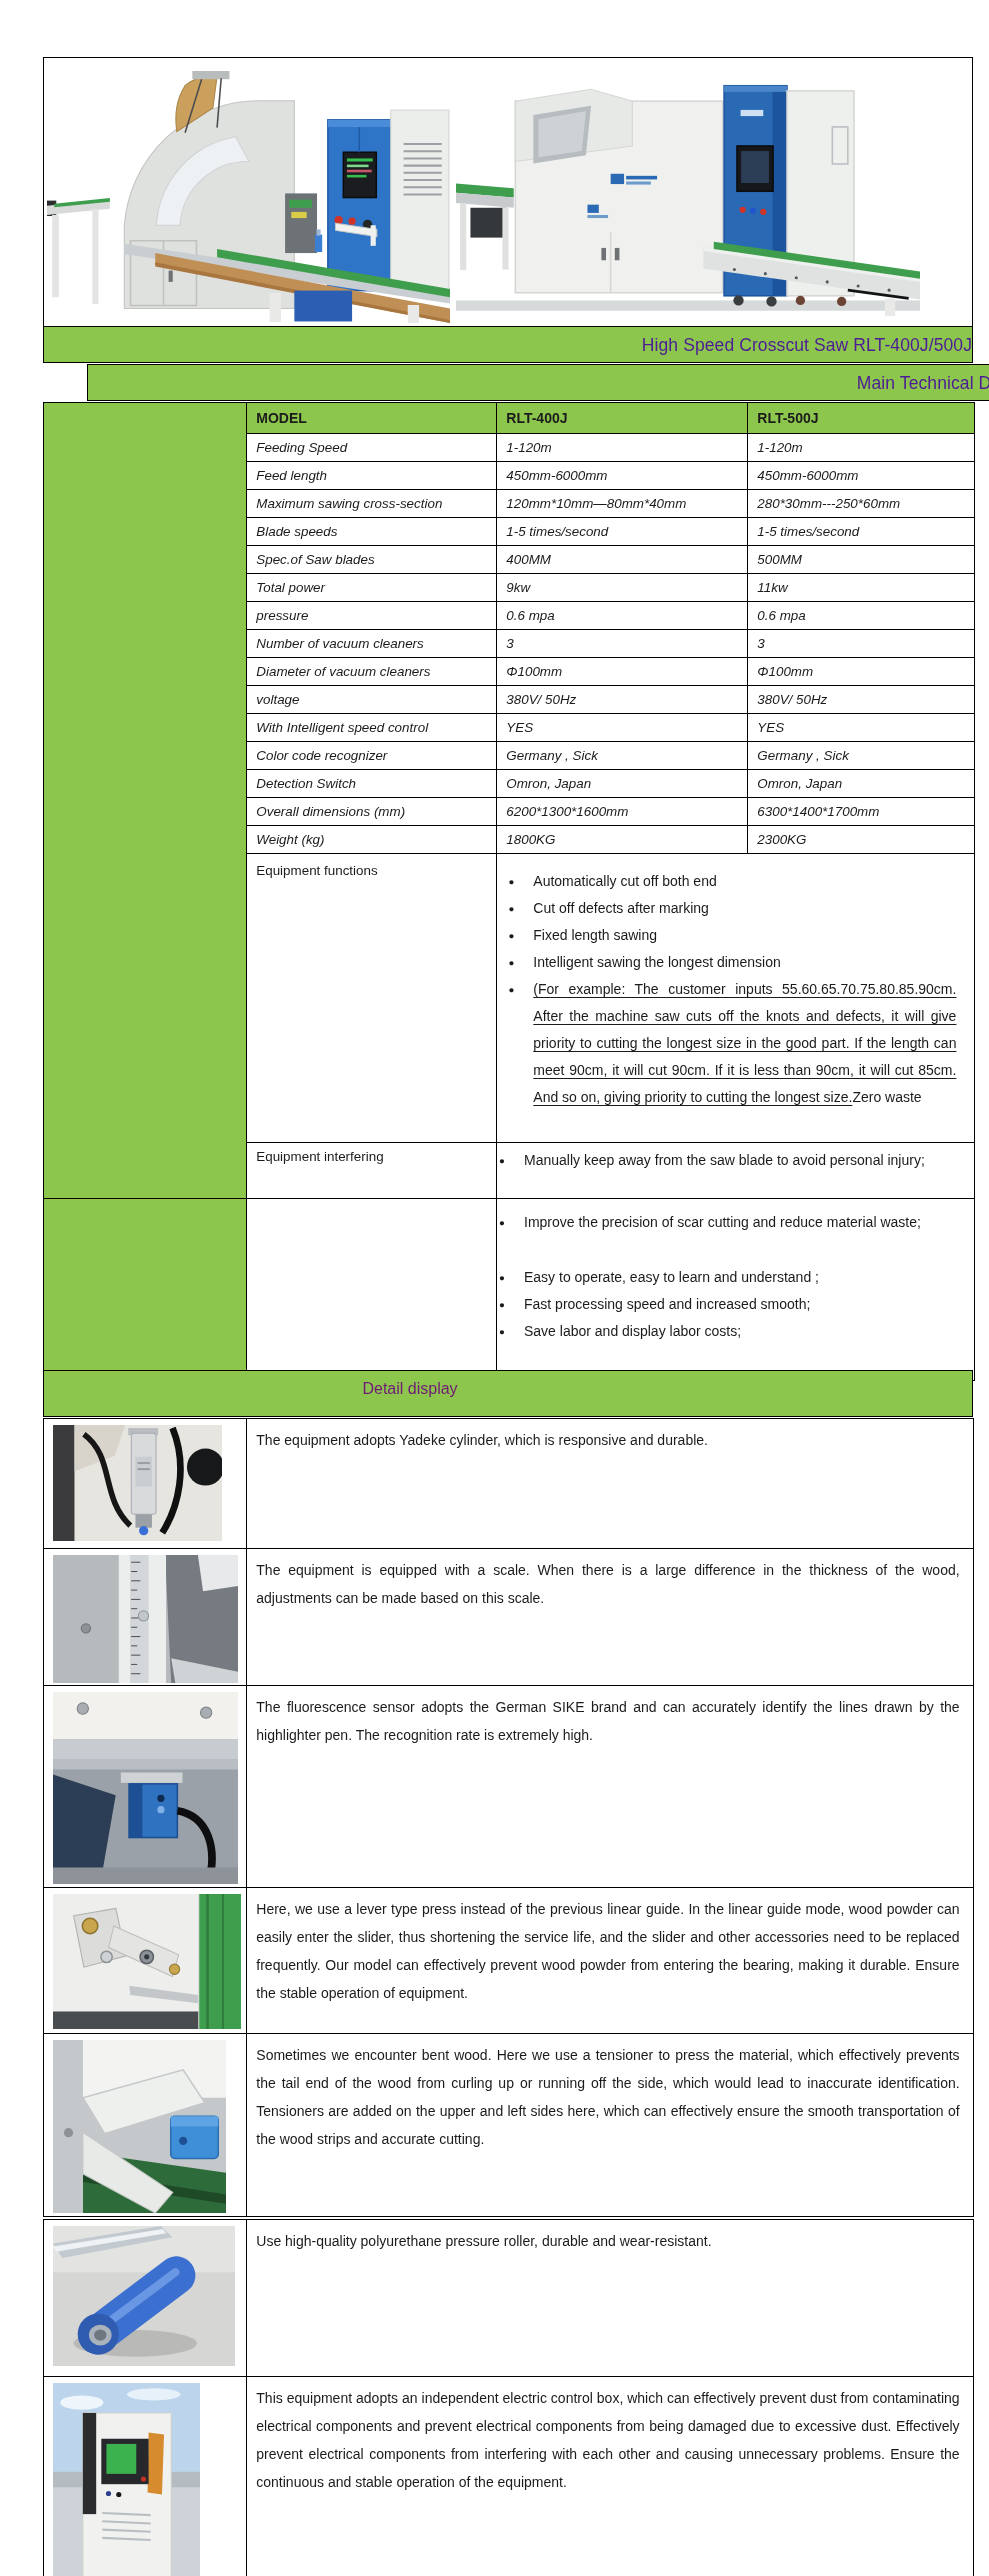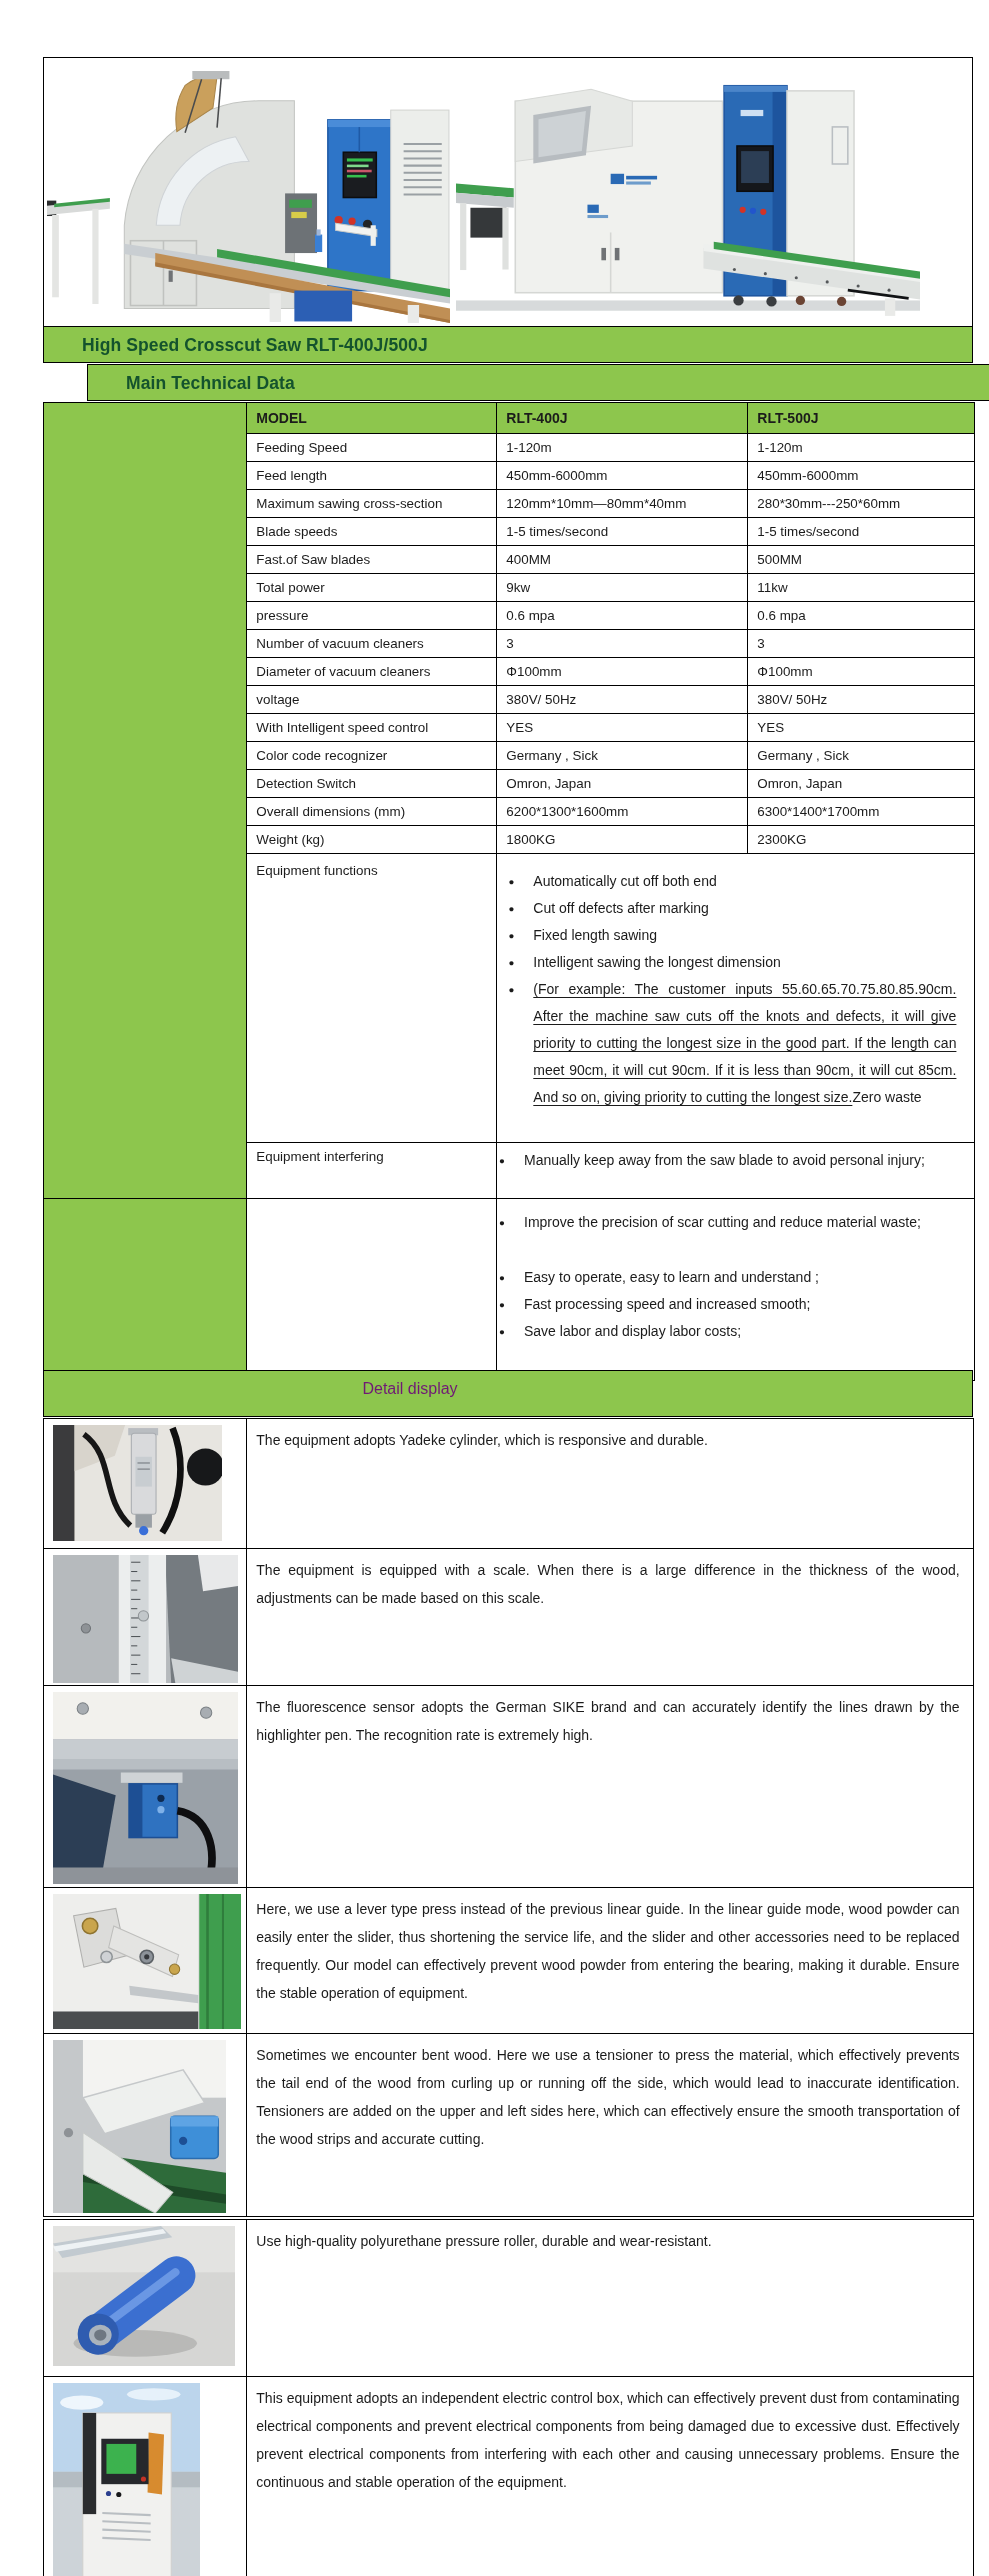--- a/index.html
+++ b/index.html
@@ -12,31 +12,31 @@
 
   
   #photo-area{top:57px;left:43px;width:930px;height:269px;border:1.5px solid #000;border-bottom:none;background:#fff;}
   #photo-left{position:absolute;left:3.1px;top:13.4px;width:403px;height:252px;}
   #photo-right{position:absolute;left:412px;top:19.6px;width:464px;height:242px;}
 
   
   .banner{background:var(--green);border:1.5px solid #000;}
   #banner-title{top:326px;left:43px;width:930px;height:37px;}
   #banner-section{top:364px;left:43px;width:930px;height:37px;margin-left:44px;}
-  .banner .btxt{font-size:17.5px;font-weight:bold;color:#14532d;padding:7.7px 0 0 38px;letter-spacing:0.1px;}
+  .banner .btxt{font-size:17.5px;font-weight:normal;color:#4c1d95;padding:7.7px 0 0 38px;letter-spacing:0.1px;text-align:right;}
   #banner-detail{top:1370px;left:43px;width:930px;height:47px;}
   #banner-detail .center-box{width:732px;text-align:center;font-size:16px;color:#701a75;padding-top:9.3px;}
 
   
   #tech-table{top:402px;left:43px;width:930px;border-collapse:collapse;table-layout:fixed;border:1.5px solid #000;}
   #tech-table td{border:1px solid #000;font-size:13.4px;vertical-align:middle;padding:0 5.2px 0 9.3px;overflow:hidden;background:#fff;}
   #tech-table td.sidebar{background:var(--green);border-right:1px solid #000;}
   #tech-table tr.hdr td{background:var(--green);font-weight:bold;font-size:14px;height:30px;}
   #tech-table tr.hdr td.wsep{border-left:1px solid #fff;}
-  #tech-table tr.datarow td{height:27px;}
+  #tech-table tr.datarow td{height:27px;font-style:italic;}
   #tech-table td.top{vertical-align:top;padding-top:9.3px;}
   .bullets{list-style:none;margin:0;padding:5.2px 12.4px 0 0;}
   .bullets li{position:relative;padding-left:27px;line-height:27px;font-size:14px;}
   .bullets li .dot,.blt .dot{position:absolute;left:2.1px;top:0;font-size:9.8px;}
   .example{text-align:justify;}
   .example .und{text-decoration:underline;text-underline-offset:3.1px;}
   .blt{position:relative;padding:4.1px 12.4px 0 27px;line-height:27px;font-size:14px;text-align:justify;}
   .blt .dot{top:4.1px;}
   .adv2-group{margin-top:28px;}
 
@@ -213,21 +213,21 @@
         <td>Maximum sawing cross-section</td>
         <td>120mm*10mm—80mm*40mm</td>
         <td>280*30mm---250*60mm</td>
       </tr>
   <tr class="datarow">
         <td>Blade speeds</td>
         <td>1-5 times/second</td>
         <td>1-5 times/second</td>
       </tr>
   <tr class="datarow">
-        <td>Fast.of Saw blades</td>
+        <td>Spec.of Saw blades</td>
         <td>400MM</td>
         <td>500MM</td>
       </tr>
   <tr class="datarow">
         <td>Total power</td>
         <td>9kw</td>
         <td>11kw</td>
       </tr>
   <tr class="datarow">
         <td>pressure</td>

